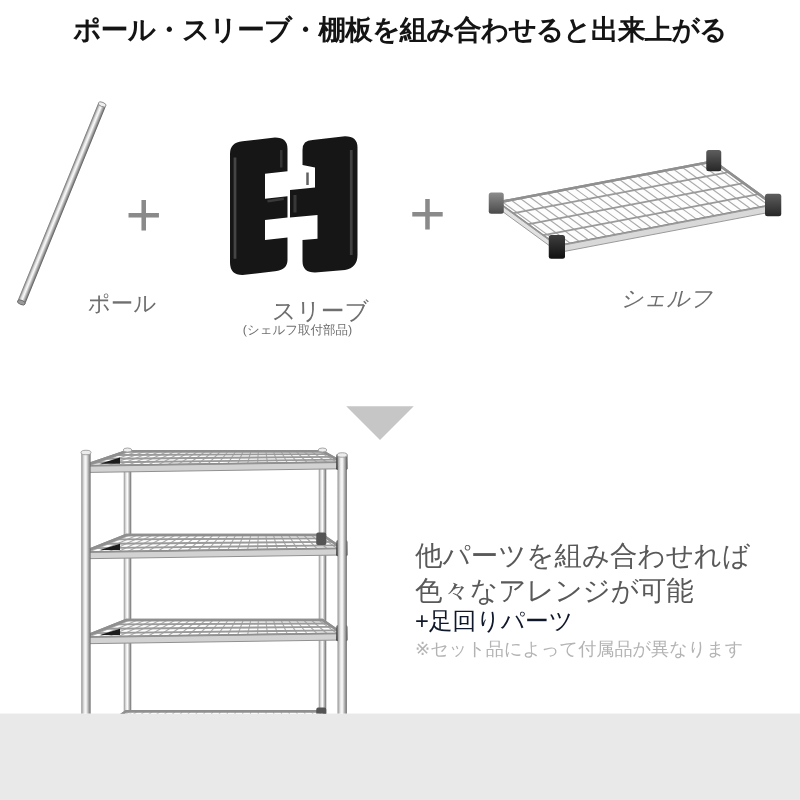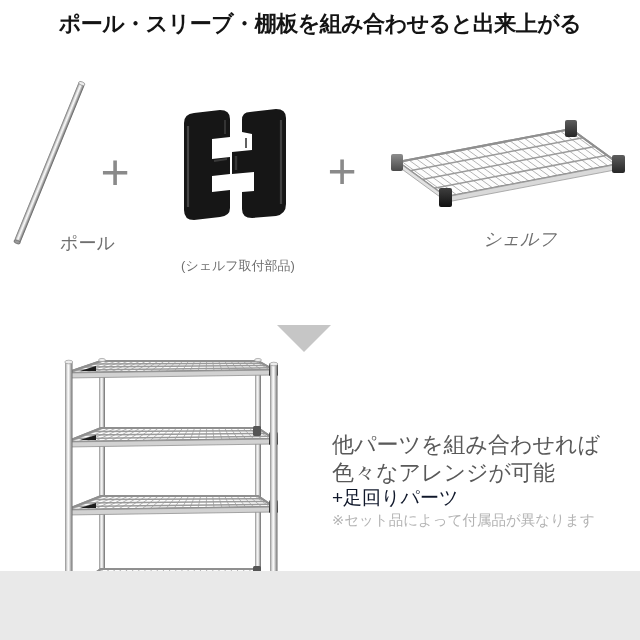--- a/index.html
+++ b/index.html
@@ -7,25 +7,25 @@
     --plus-sign:#8a8a8a; --arrow:#c6c6c6; --caption-text:#595959;
     --note-text:#b3b3b3; --sleeve-black:#161616;
   }
   html,body{margin:0;padding:0;}
   body{background:#e9e9e9;font-family:"Liberation Sans","DejaVu Sans",sans-serif;}
   #stage{position:relative;width:640px;height:571px;background:var(--background);overflow:hidden;margin:0 auto;}
 
   .title{position:absolute;left:0;top:9px;width:640px;text-align:center;
          font-size:22px;font-weight:bold;letter-spacing:-0.5px;color:var(--title-text);}
 
-  .part-label{position:absolute;text-align:center;color:var(--label-text);font-size:18px;}
+  .part-label{position:absolute;text-align:right;color:var(--label-text);font-size:18px;}
   .pole-label{left:50px;top:231px;width:75px;}
   .sleeve-label{left:180px;top:236px;width:115px;font-size:19px;}
   .sleeve-sublabel{position:absolute;left:168px;top:257px;width:140px;text-align:center;
-                   color:var(--label-text);font-size:13px;}
+                   color:var(--label-text);font-size:10px;}
   .shelf-label{left:470px;top:227px;width:100px;font-style:italic;}
 
   .plus{position:absolute;width:44px;height:58px;display:flex;align-items:center;justify-content:center;
         color:var(--plus-sign);font-size:50px;font-weight:400;}
   .plus1{left:93px;top:143px;}
   .plus2{left:320px;top:142px;}
 
   .pole-svg{position:absolute;left:8px;top:72px;}
   .sleeve-svg{position:absolute;left:180px;top:104px;}
   .shelf-svg{position:absolute;left:388px;top:116px;}
@@ -76,20 +76,21 @@
     <path d="M 8 22 L 8 103" stroke="#4d4d4d" stroke-width="2.2" fill="none" opacity="0.85"></path>
     <path d="M 45 16 L 45 30" stroke="#3c3c3c" stroke-width="2" fill="none" opacity="0.8"></path>
     <path d="M 34 57 L 47 55" stroke="#444444" stroke-width="2" fill="none" opacity="0.8"></path>
     <path class="sleeve-fill" d="M 70 8 L 96 5 Q 106 5 106 14 L 106 100 Q 106 110 96 112 L 72 114
              Q 62 114 62 105 L 62 88 L 74 87 L 74 68 L 52 70 L 52 48 L 72 46 L 72 30 L 62 28
              L 62 16 Q 62 8 70 8 Z"></path>
     <path d="M 101 16 L 101 100" stroke="#484848" stroke-width="2.2" fill="none" opacity="0.85"></path>
     <path d="M 56 52 L 56 66" stroke="#3c3c3c" stroke-width="2.4" fill="none" opacity="0.9"></path>
     <path d="M 66 34 L 66 44" stroke="#3a3a3a" stroke-width="2" fill="none" opacity="0.8"></path>
   </svg>
+  <div class="part-label sleeve-label">スリーブ</div>
   <div class="sleeve-sublabel">(シェルフ取付部品)</div>
 
   <div class="plus plus2">+</div>
 
   <svg class="shelf-svg" width="240" height="102" viewBox="0 0 240 102">
     <defs>
       <linearGradient id="gcolM" x1="0" y1="0" x2="0" y2="1">
         <stop offset="0" stop-color="#8d8d8d"></stop>
           <stop offset="1" stop-color="#4a4a4a"></stop>
       </linearGradient>

